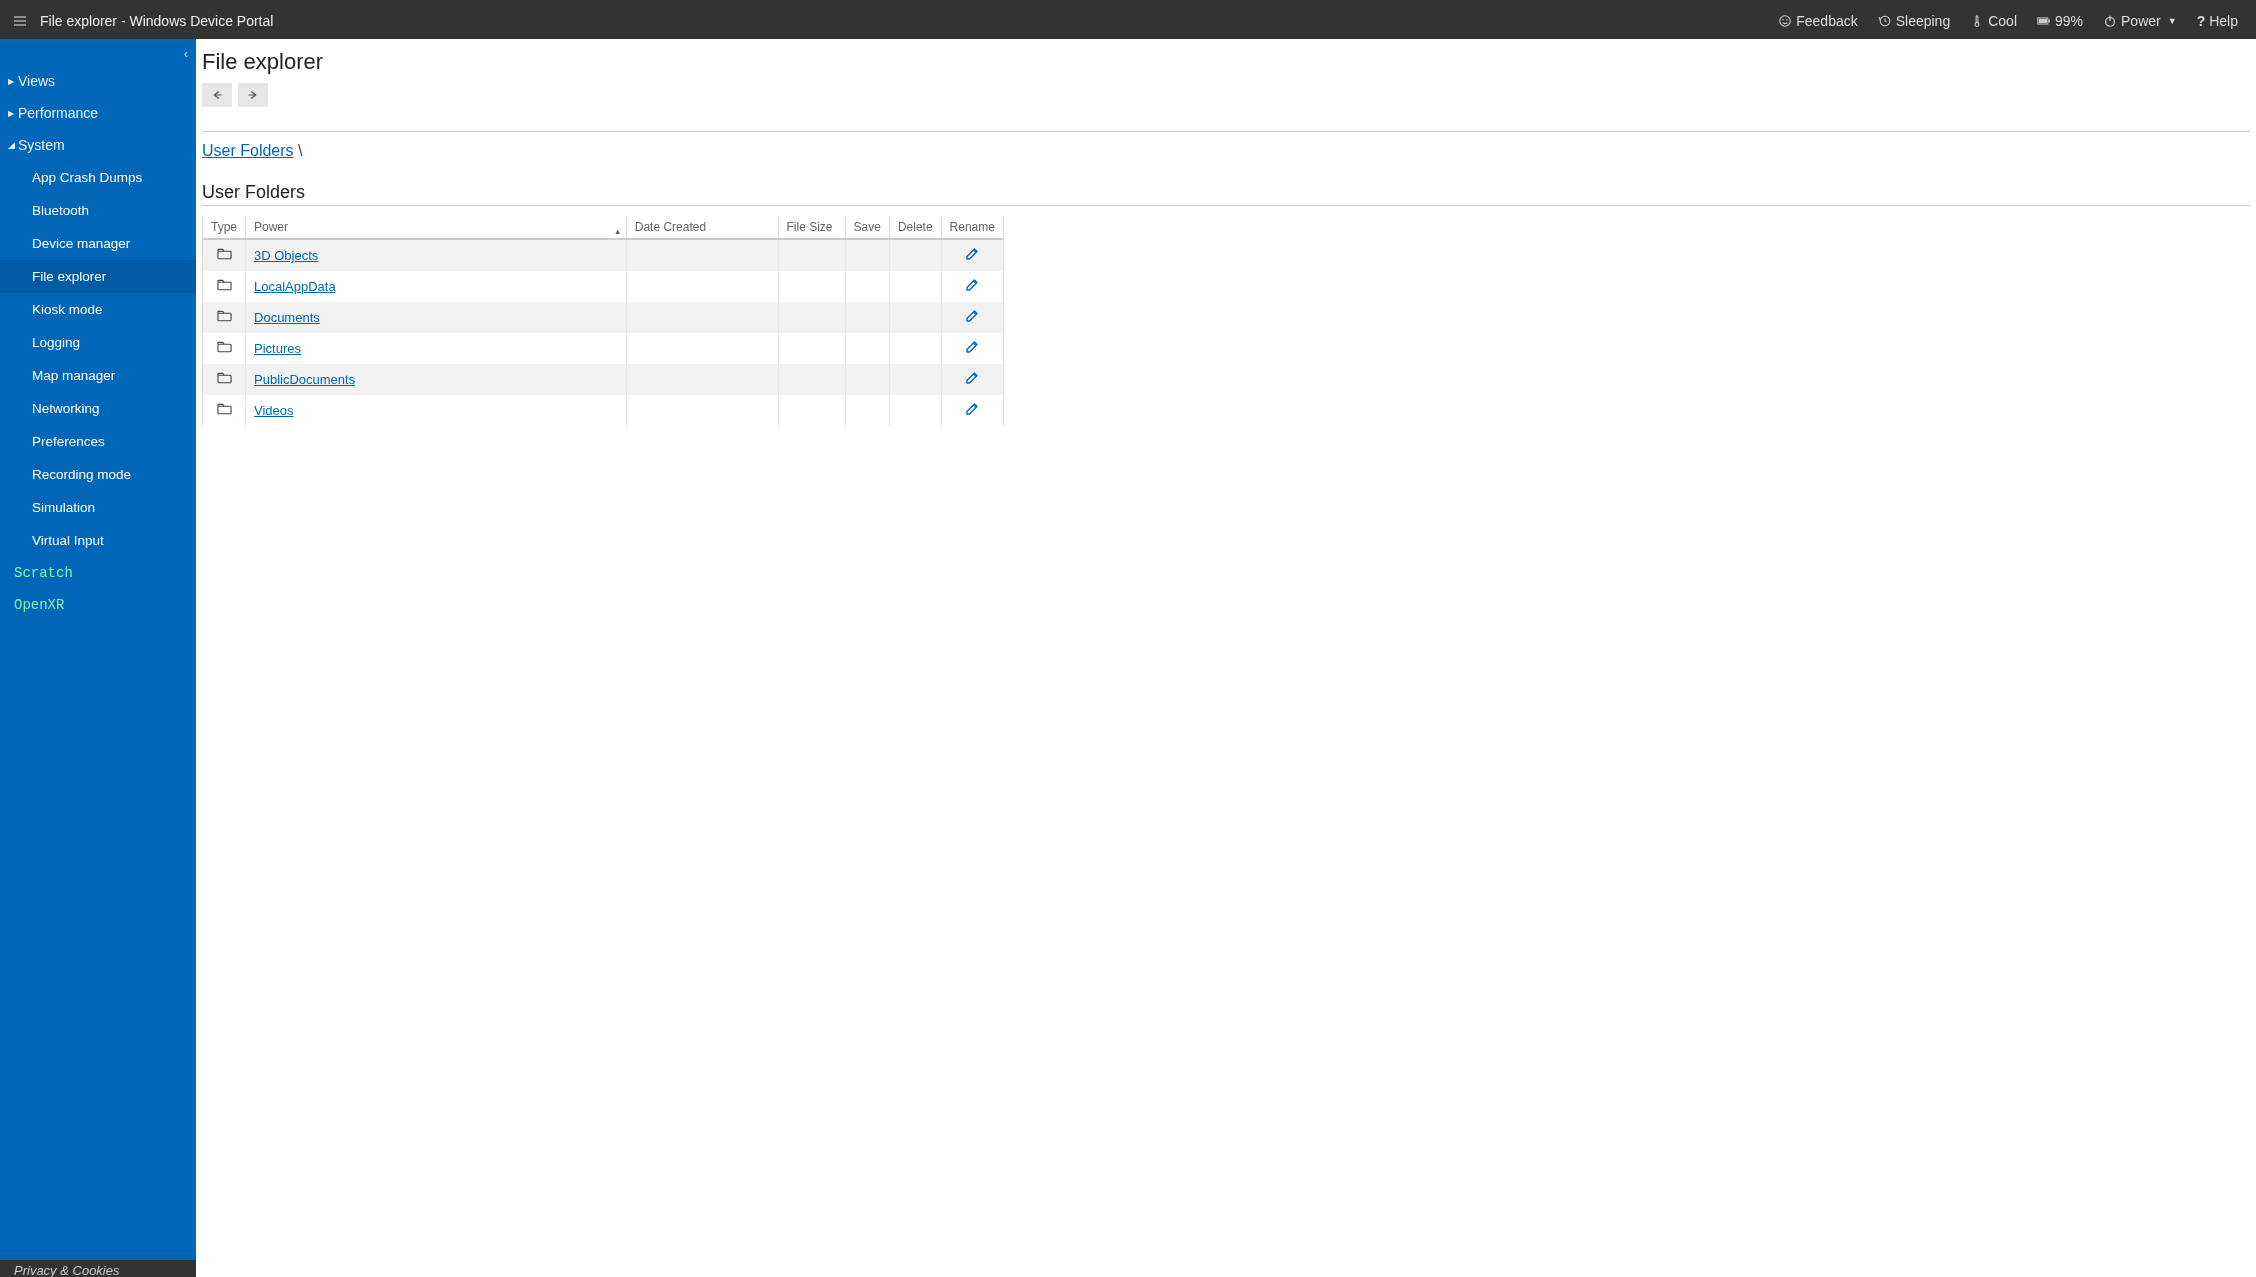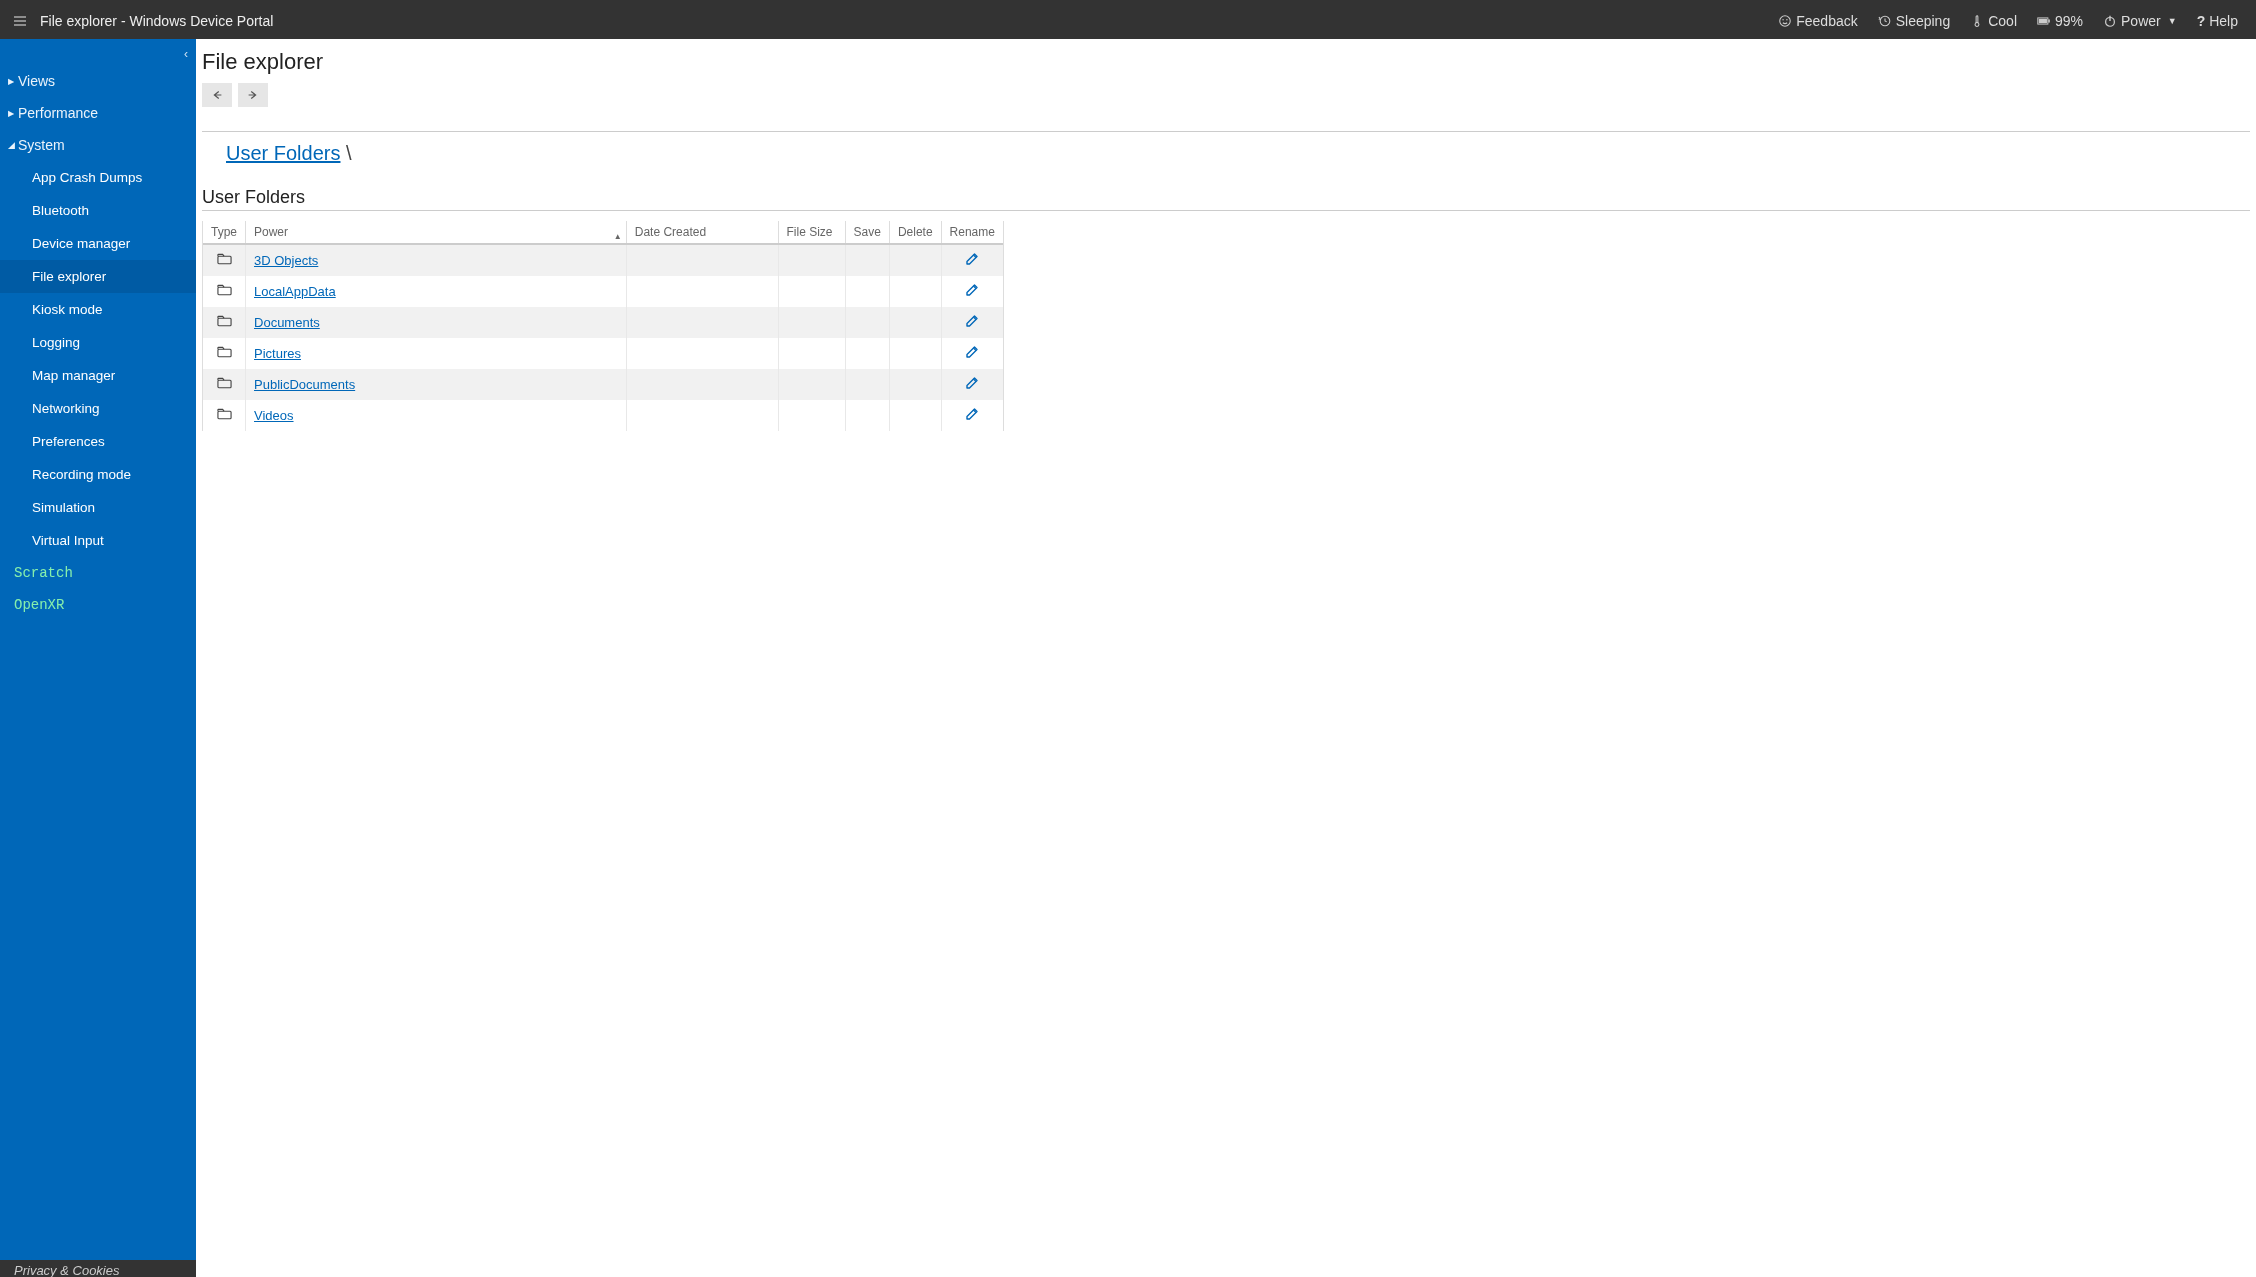--- a/index.html
+++ b/index.html
@@ -144,22 +144,21 @@
     font-weight: 400;
     margin-bottom: 2px;
   }
   .section-hr {
     border: none;
     border-top: 1px solid #ccc;
     margin-bottom: 10px;
   }
   .breadcrumb {
     margin-bottom: 22px;
-    font-size: 20px;
-    margin-left: 24px;
+    font-size: 16px;
   }
   .breadcrumb a {
     color: #0067b8;
     text-decoration: underline;
   }
   .breadcrumb span.sep { color: #444; }
 
   table.files {
     border-collapse: collapse;
     width: 800px;

